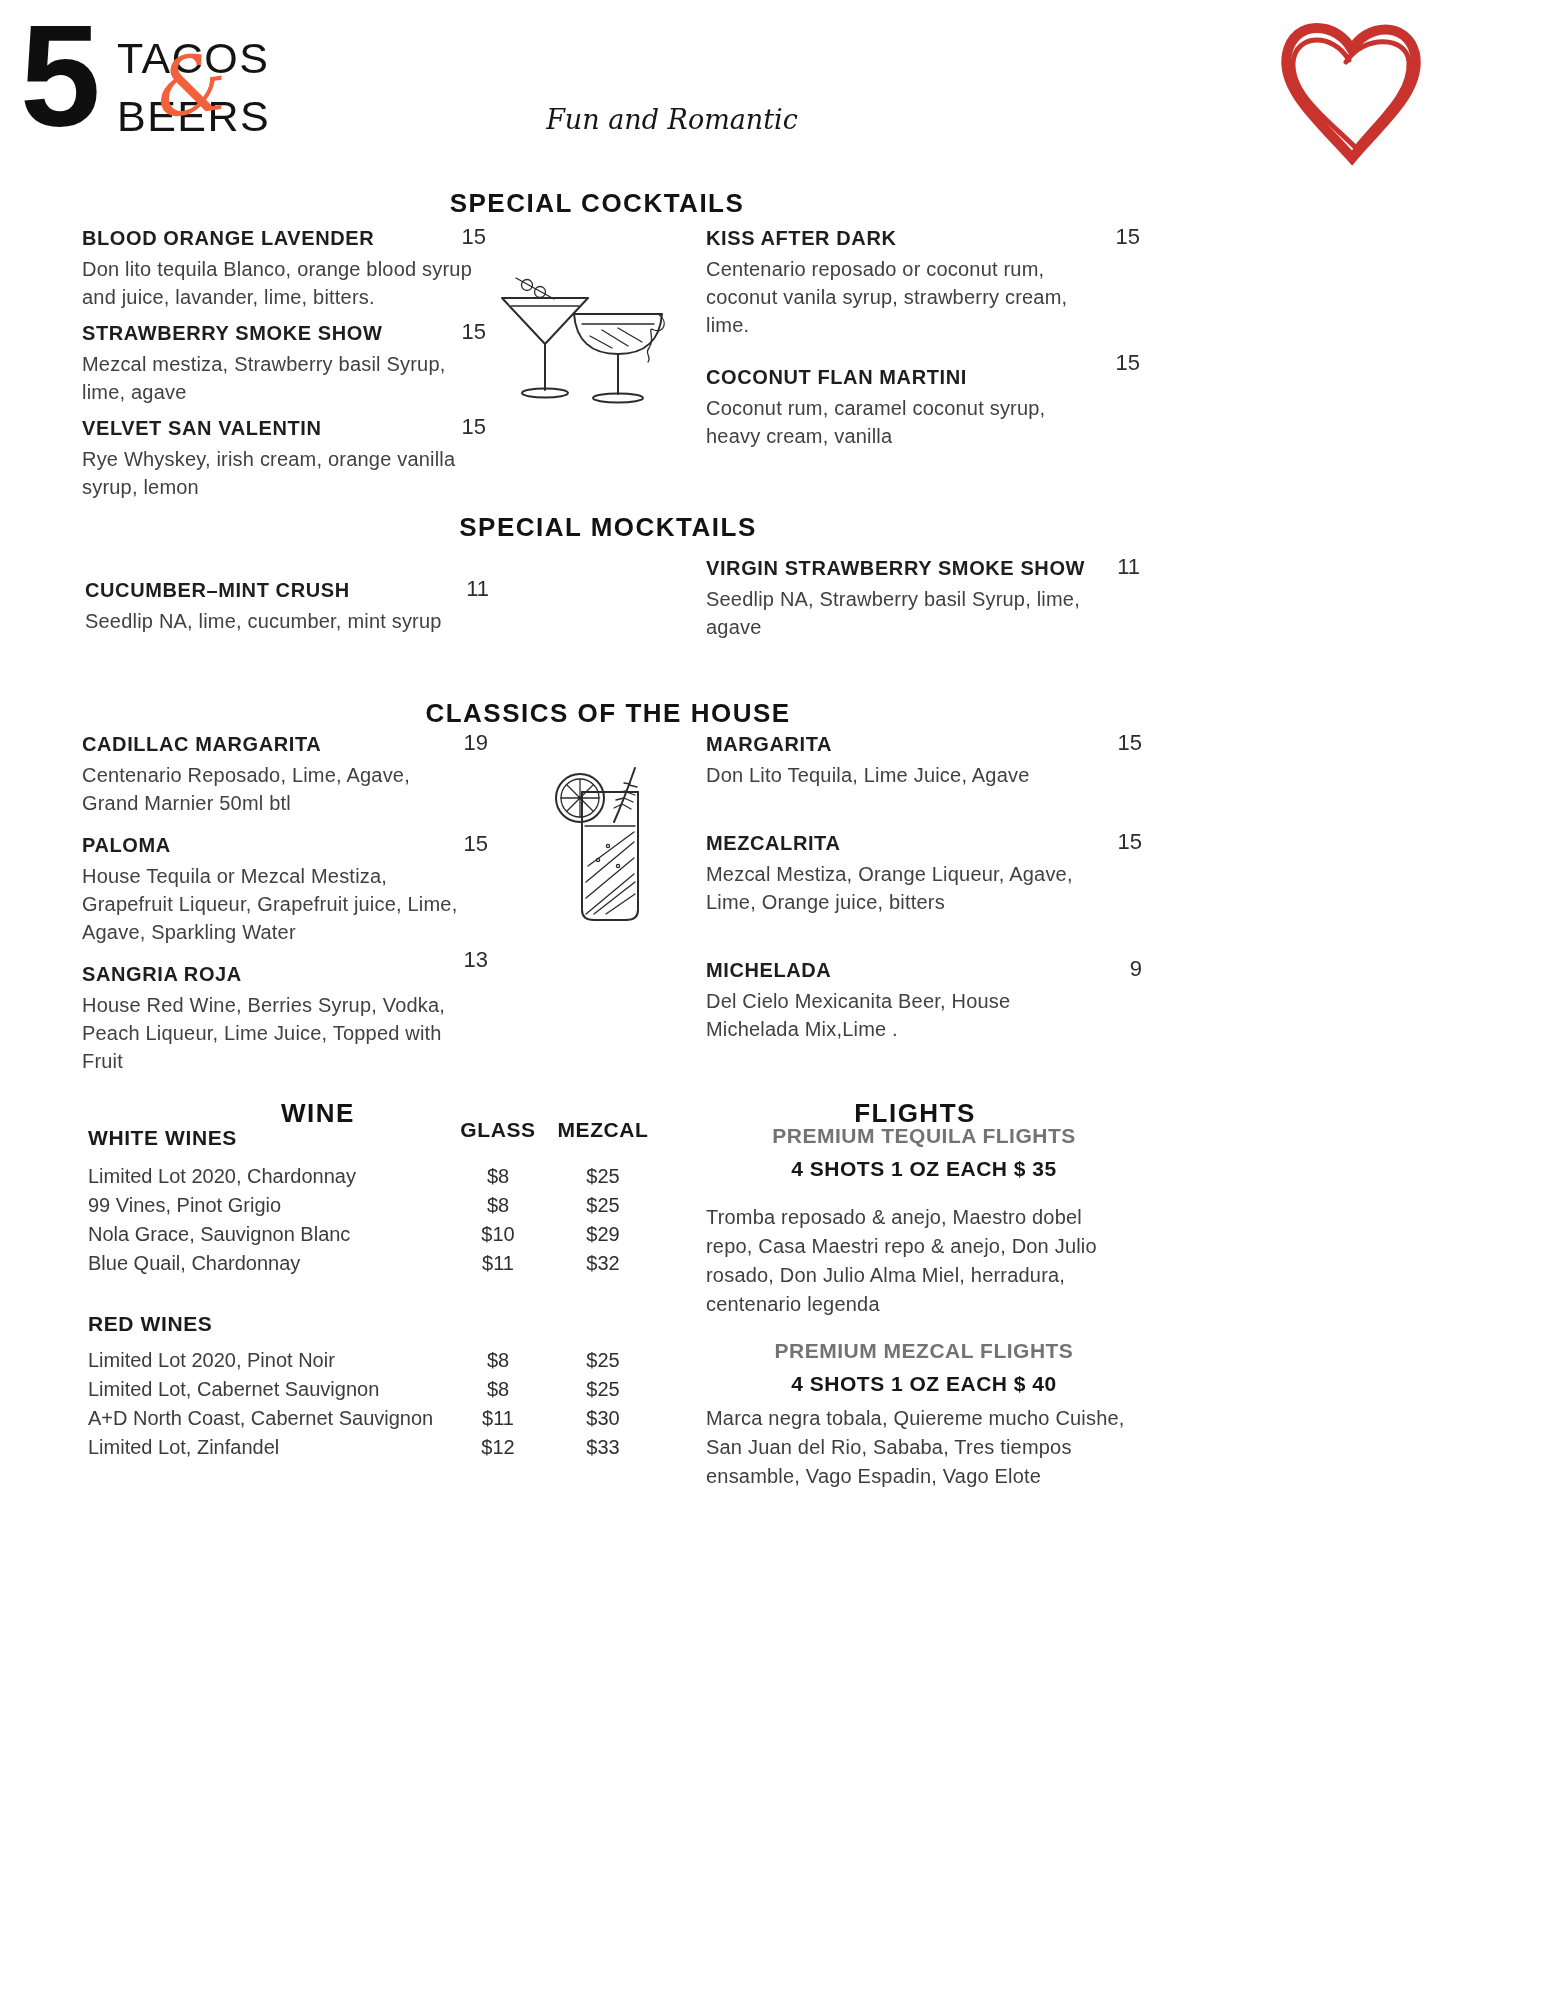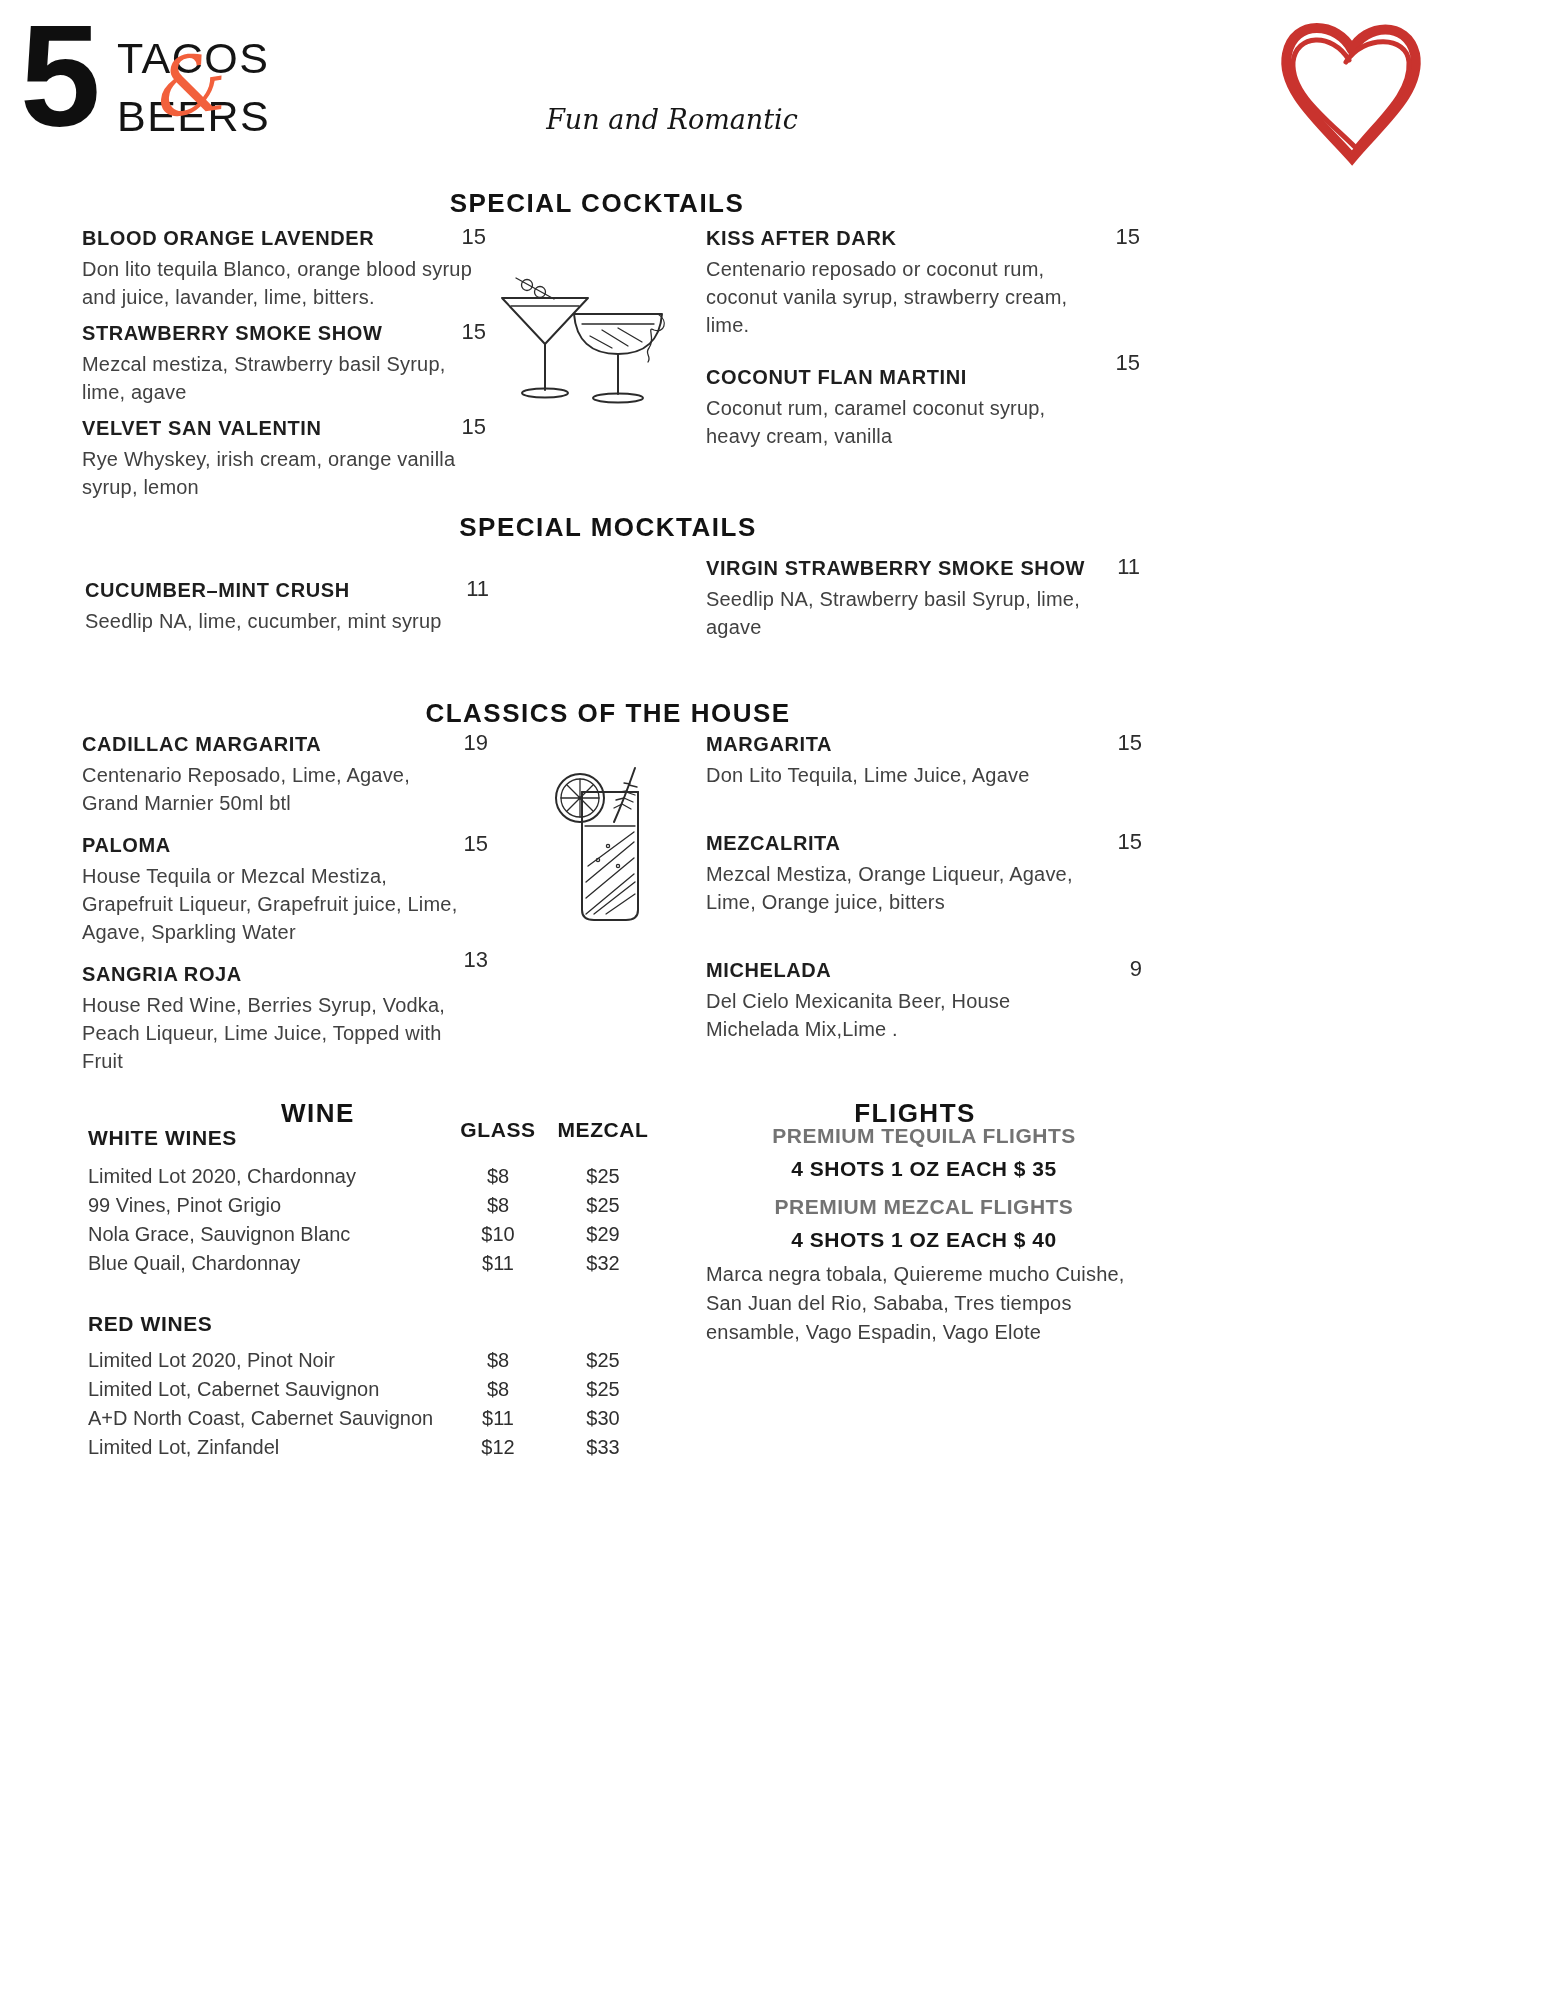--- a/index.html
+++ b/index.html
@@ -302,20 +302,24 @@
       </div>
     </div>
   </div>
 
   <h2 class="sec-h h-flights">FLIGHTS</h2>
 
   <div class="flights-box">
     <div class="f-entry">
       <div class="f-title">PREMIUM TEQUILA FLIGHTS</div>
       <div class="f-shots">4 SHOTS 1 OZ EACH $ 35</div>
+      <p class="f-desc">Tromba reposado &amp; anejo, Maestro dobel
+repo, Casa Maestri repo &amp; anejo, Don Julio
+rosado, Don Julio Alma Miel, herradura,
+centenario legenda</p>
     </div>
     <div class="f-entry second">
       <div class="f-title">PREMIUM MEZCAL FLIGHTS</div>
       <div class="f-shots">4 SHOTS 1 OZ EACH $ 40</div>
       <p class="f-desc">Marca negra tobala, Quiereme mucho Cuishe,
 San Juan del Rio, Sababa, Tres tiempos
 ensamble, Vago Espadin, Vago Elote</p>
     </div>
   </div>
 

